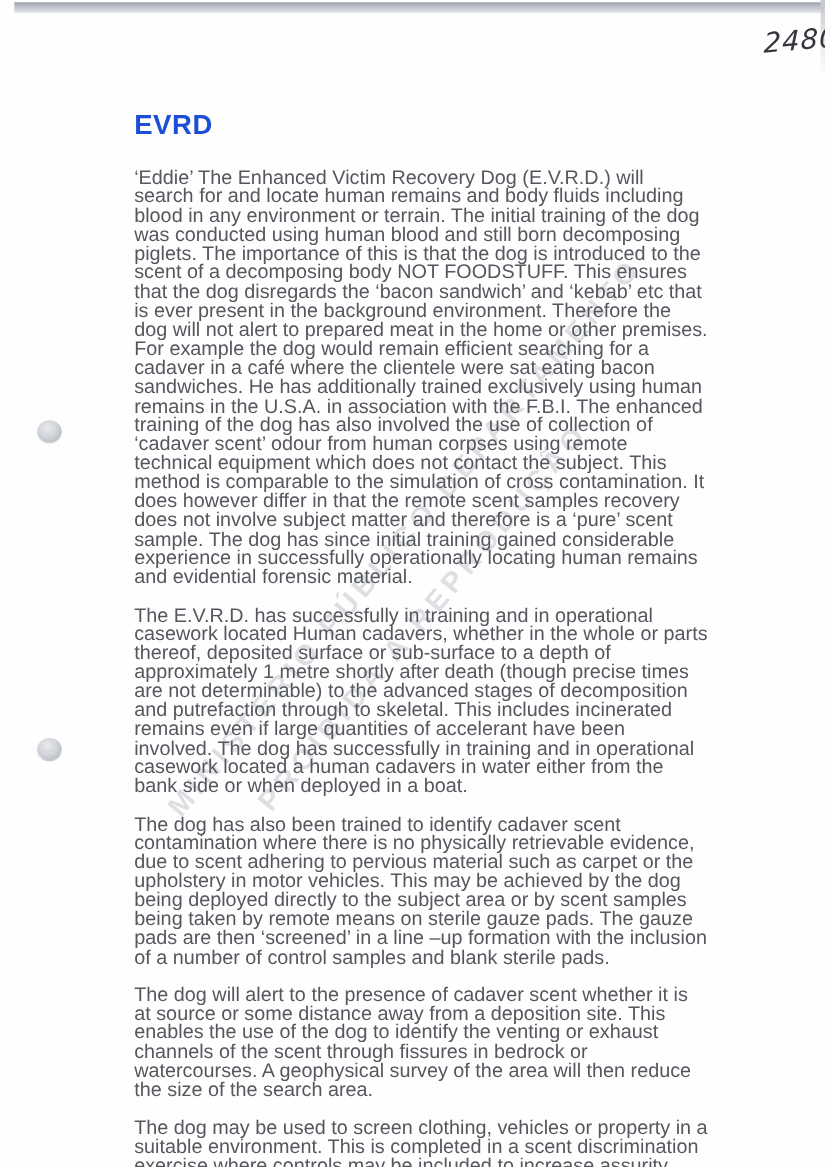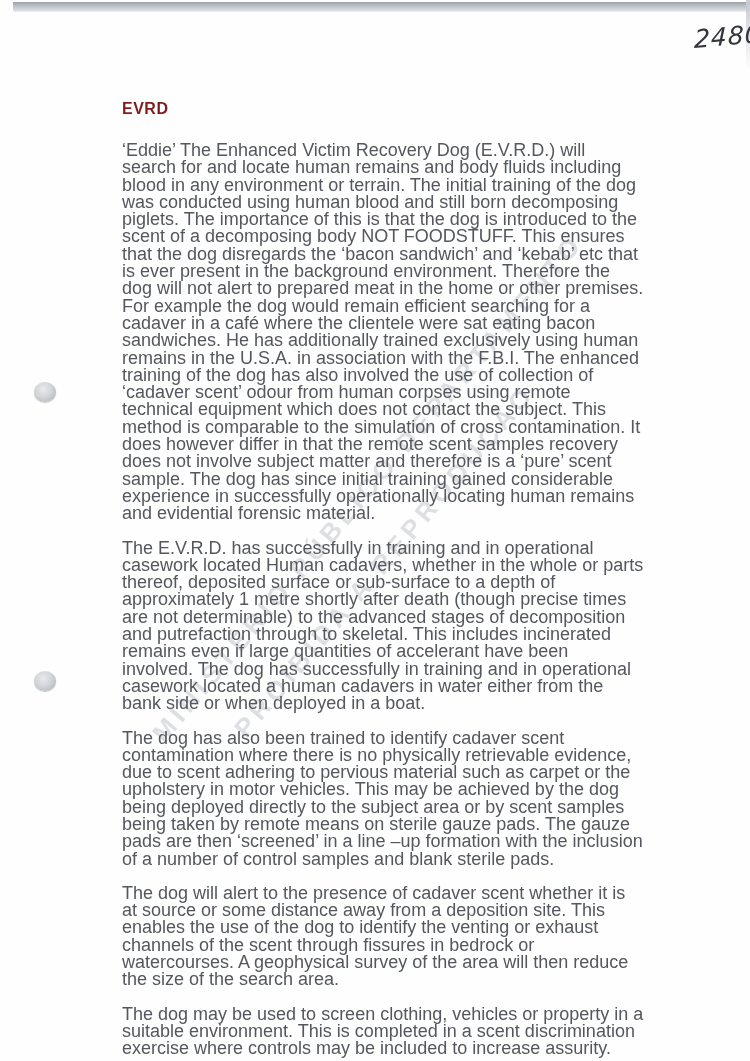--- a/index.html
+++ b/index.html
@@ -77,23 +77,23 @@
   .wm-2 { left: 240px; top: 718px; }
   
   .content {
     position: absolute;
     left: 122px;
     top: 100px;
     width: 522px;
     color: #54575d;
   }
   .doc-title {
-    font-size: 16px;
+    font-size: 25px;
     font-weight: bold;
-    color: #7f1d1d;
+    color: #1d4ed8;
     margin: 0 0 24px 0;
     letter-spacing: 0.5px;
   }
   .content p {
     font-size: 18px;
     line-height: 17.3px;
     margin: 0 0 17px 0;
     color: #54575d;
   }
 </style>

